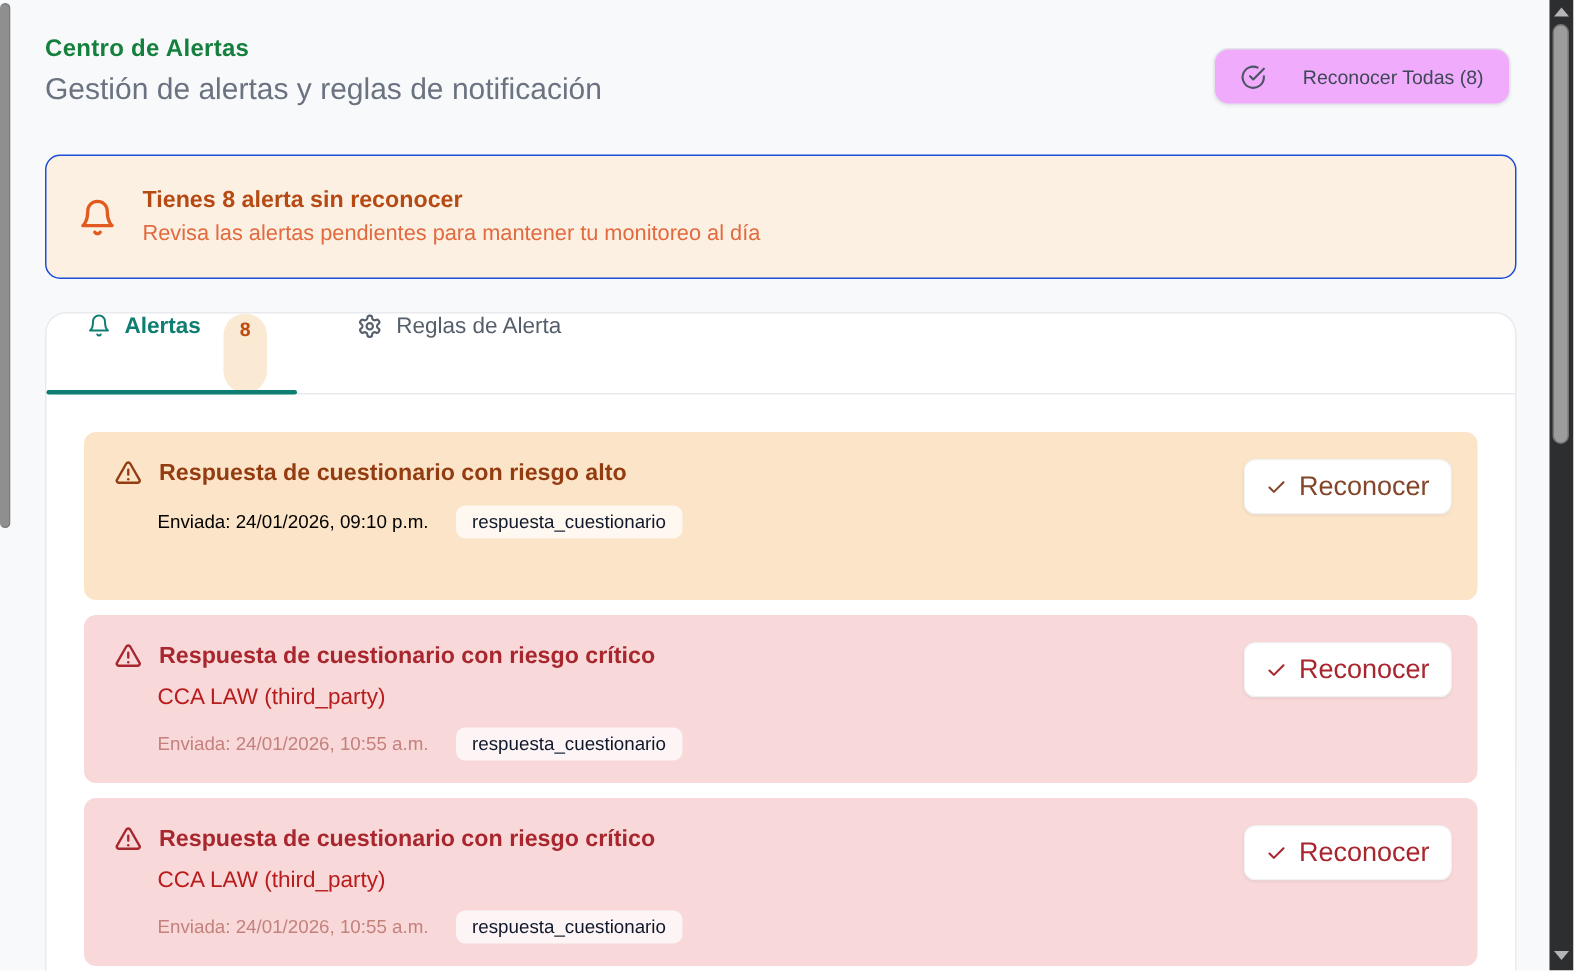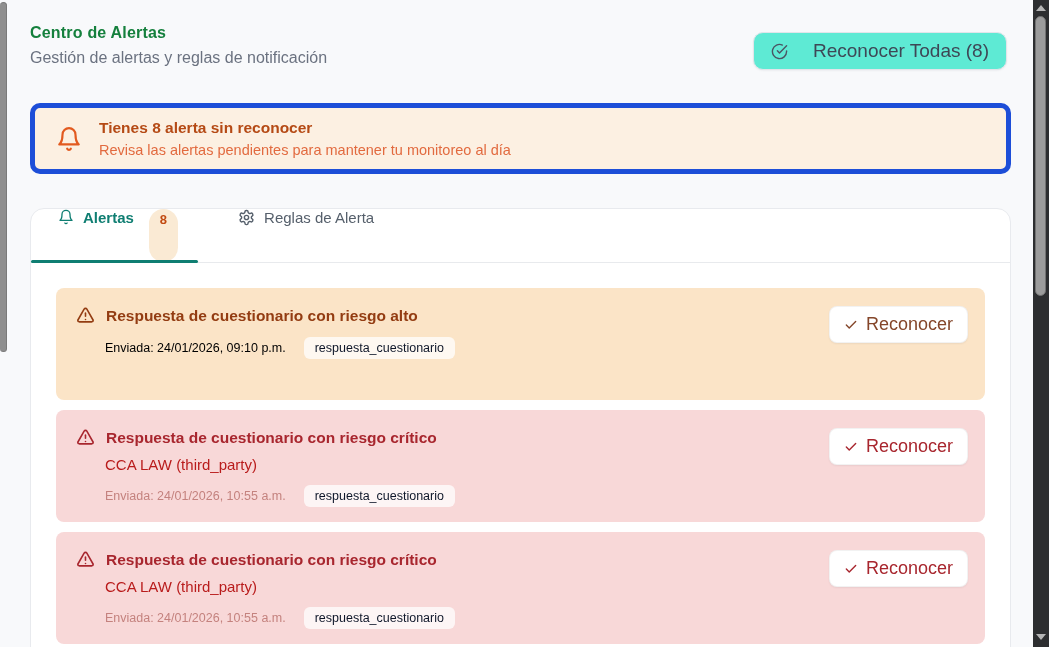--- a/index.html
+++ b/index.html
@@ -8,35 +8,35 @@
     position:relative; width:1049px; height:647px;
     background:#F8F9FB; overflow:hidden;
   }
 
   
   .page-header {
     position:absolute; top:24px; left:30px; right:42px;
     display:flex; justify-content:space-between; align-items:flex-start;
   }
   .page-title { font-size:16px; font-weight:700; color:#15803d; letter-spacing:.2px; }
-  .page-subtitle { margin-top:7px; font-size:16px; color:#6B7280; }
+  .page-subtitle { margin-top:7px; font-size:20px; color:#6B7280; }
   .ack-all-btn {
     margin-top:8px; height:38px; padding:0 17px;
     display:inline-flex; align-items:center; gap:25px;
-    background:#5eead4; border:1px solid #E2E5EA; border-radius:10px;
-    font-size:19px; color:#3E4756; cursor:pointer;
+    background:#f0abfc; border:1px solid #E2E5EA; border-radius:10px;
+    font-size:13px; color:#3E4756; cursor:pointer;
     box-shadow:0 1px 2px rgba(16,24,40,.05);
     font-family:inherit;
   }
   .ack-all-btn svg { color:#4B5563; }
 
   
   .banner {
-    position:absolute; top:103px; left:30px; right:38px; height:71px;
-    background:#FCF0E2; border:5px solid #1d4ed8; border-radius:10px;
+    position:absolute; top:103px; left:30px; right:38px; height:83px;
+    background:#FCF0E2; border:1px solid #1d4ed8; border-radius:10px;
     display:flex; align-items:center; gap:17px; padding:0 21px;
   }
   .banner .bell { color:#E25A1F; flex:0 0 auto; }
   .banner-title { font-size:15.5px; font-weight:700; color:#B54A15; }
   .banner-subtitle { margin-top:5px; font-size:14.5px; color:#E26A3F; }
 
   
   .tab-card {
     position:absolute; top:208px; left:30px; right:38px; height:480px;
     background:#FFFFFF; border:1px solid #E8EAEE; border-radius:14px;

